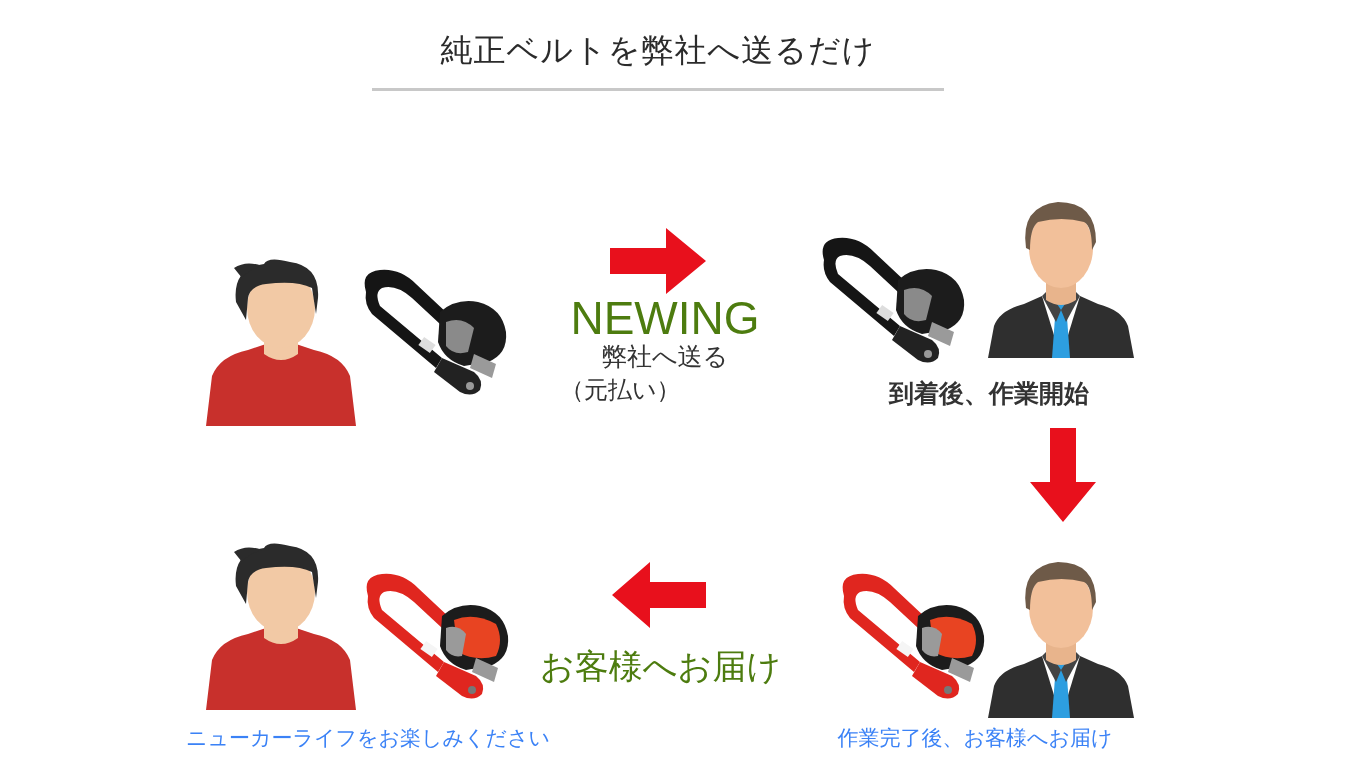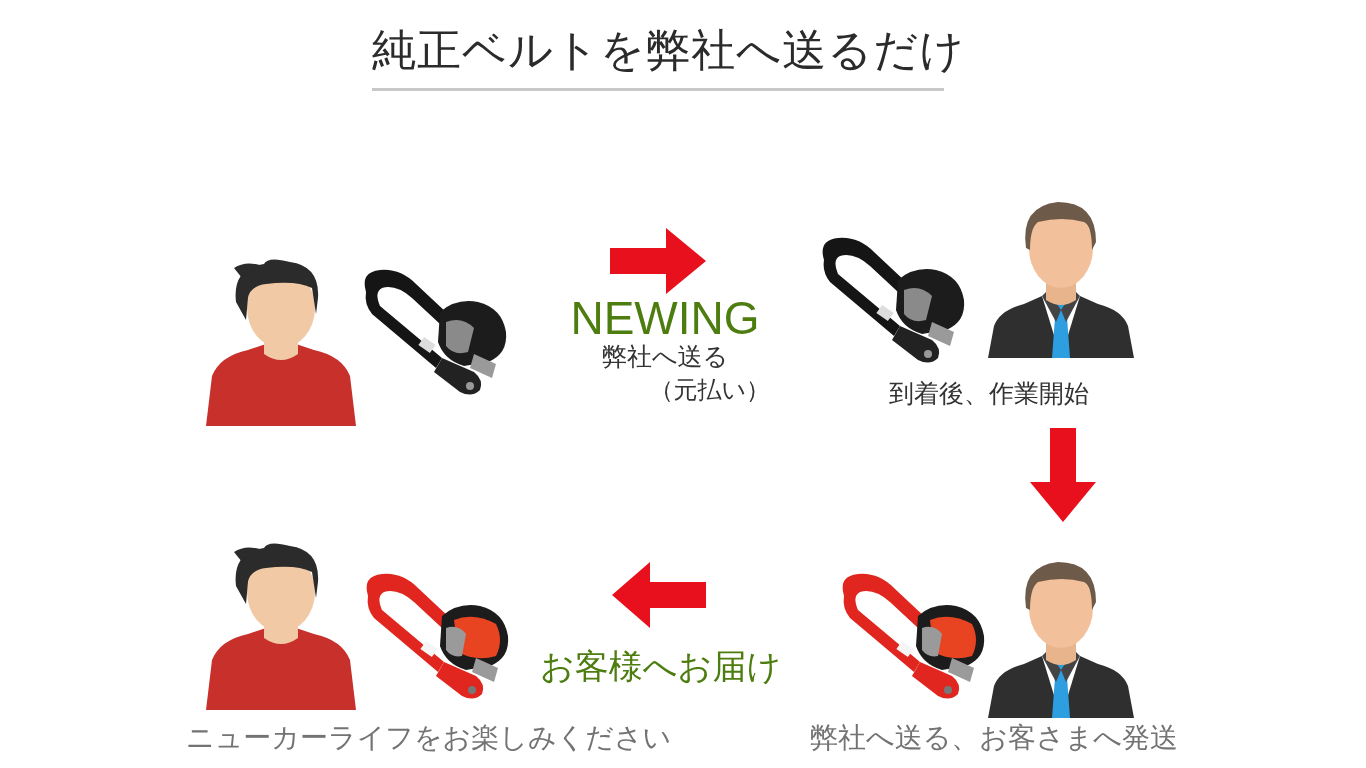--- a/index.html
+++ b/index.html
@@ -5,28 +5,28 @@
   html, body { margin: 0; padding: 0; }
   body {
     width: 1366px; height: 768px; overflow: hidden; position: relative;
     background: #ffffff;
     font-family: "DejaVu Sans", "Liberation Sans", sans-serif;
     color: #333333;
   }
   .abs { position: absolute; }
   .title {
     left: 372px; top: 22px; width: 572px; text-align: center;
-    font-size: 44px; line-height: 56px; color: #2b2b2b; letter-spacing: 1px;
+    font-size: 32px; line-height: 56px; color: #2b2b2b; letter-spacing: 1px;
     white-space: nowrap;
   }
   .title-rule {
     left: 372px; top: 88px; width: 572px; height: 3px; background: #c8c8c8;
   }
   .caption { font-size: 24px; color: #333; white-space: nowrap; }
-  .caption-sm { font-size: 28px; color: #737373; white-space: nowrap; }
+  .caption-sm { font-size: 21px; color: #3b82f6; white-space: nowrap; }
   .red-label { color: #4d7c0f; white-space: nowrap; }
   svg { display: block; }
 </style>
 </head>
 <body>
 
 <div class="abs title">純正ベルトを弊社へ送るだけ</div>
 <div class="abs title-rule"></div>
 
 <div class="abs" style="left:206px;top:258px;">
@@ -50,21 +50,21 @@
   </svg>
 </div>
 
 <div class="abs" style="left:610px;top:228px;">
   <svg width="96" height="66" viewBox="0 0 96 66">
     <path d="M0 20 L56 20 L56 0 L96 33 L56 66 L56 46 L0 46 Z" fill="#e8101c"></path>
   </svg>
 </div>
 <div class="abs red-label" style="left:560px;top:292px;width:210px;text-align:center;font-size:46px;line-height:52px;font-family:'Liberation Sans',sans-serif;">NEWING</div>
 <div class="abs caption" style="left:560px;top:341px;width:210px;text-align:center;font-size:25px;line-height:32px;">弊社へ送る</div>
-<div class="abs caption" style="left:560px;top:374px;width:210px;text-align:right;font-size:24px;line-height:32px;">（元払い）</div>
+<div class="abs caption" style="left:560px;top:374px;width:210px;text-align:left;font-size:24px;line-height:32px;">（元払い）</div>
 
 <div class="abs" style="left:814px;top:230px;">
   <svg width="160" height="140" viewBox="0 0 160 140">
     <path d="M10 30 Q4 10 24 8 Q44 6 60 22 L92 52 L84 62 L56 36 Q40 22 26 26 Q18 30 24 44 L86 96 L80 106 L16 52 Q8 42 10 30 Z" fill="#151515"></path>
     <path d="M84 50 Q100 36 122 40 Q146 46 150 70 Q152 92 132 100 L108 104 Q88 98 82 80 Z" fill="#1c1c1c"></path>
     <path d="M90 60 Q106 54 118 66 L112 90 Q98 94 90 84 Z" fill="#8a8a8a"></path>
     <path d="M86 96 L118 110 Q128 118 124 128 Q116 136 104 130 L78 110 Z" fill="#222"></path>
     <circle cx="114" cy="124" r="4" fill="#999"></circle>
     <path d="M118 92 L140 102 L136 116 L114 106 Z" fill="#9a9a9a"></path>
     <rect x="64" y="78" width="14" height="10" fill="#dddddd" transform="rotate(35 71 83)"></rect>
@@ -75,21 +75,21 @@
     <path d="M0 166 L6 134 Q12 118 36 112 L54 104 L92 104 L110 112 Q134 118 140 134 L146 166 Z" fill="#2f2f2f"></path>
     <path d="M54 104 L73 166 L92 104 Z" fill="#ffffff"></path>
     <path d="M68 112 L78 112 L82 166 L64 166 Z" fill="#2d9ee0"></path>
     <path d="M54 104 L60 98 L73 118 L68 130 Z" fill="#444"></path>
     <path d="M92 104 L86 98 L73 118 L78 130 Z" fill="#444"></path>
     <path d="M58 84 L88 84 L88 108 Q73 118 58 108 Z" fill="#e8b48c"></path>
     <ellipse cx="73" cy="56" rx="32" ry="40" fill="#f2c09a"></ellipse>
     <path d="M38 56 Q32 14 70 10 Q108 10 108 50 L104 58 Q104 34 96 30 Q74 24 50 30 Q42 36 42 58 Z" fill="#6e5a48"></path>
   </svg>
 </div>
-<div class="abs caption" style="left:858px;top:377px;width:262px;text-align:center;font-size:25px;line-height:34px;">到着後、作業開始</div>
+<div class="abs caption" style="left:858px;top:377px;width:262px;text-align:center;font-size:25px;line-height:34px;font-weight:bold;">到着後、作業開始</div>
 
 <div class="abs" style="left:1030px;top:428px;">
   <svg width="66" height="94" viewBox="0 0 66 94">
     <path d="M20 0 L46 0 L46 54 L66 54 L33 94 L0 54 L20 54 Z" fill="#e8101c"></path>
   </svg>
 </div>
 
 <div class="abs" style="left:834px;top:566px;">
   <svg width="160" height="140" viewBox="0 0 160 140">
     <path d="M10 30 Q4 10 24 8 Q44 6 60 22 L92 52 L84 62 L56 36 Q40 22 26 26 Q18 30 24 44 L86 96 L80 106 L16 52 Q8 42 10 30 Z" fill="#e0261f"></path>
@@ -107,21 +107,21 @@
     <path d="M0 166 L6 134 Q12 118 36 112 L54 104 L92 104 L110 112 Q134 118 140 134 L146 166 Z" fill="#2f2f2f"></path>
     <path d="M54 104 L73 166 L92 104 Z" fill="#ffffff"></path>
     <path d="M68 112 L78 112 L82 166 L64 166 Z" fill="#2d9ee0"></path>
     <path d="M54 104 L60 98 L73 118 L68 130 Z" fill="#444"></path>
     <path d="M92 104 L86 98 L73 118 L78 130 Z" fill="#444"></path>
     <path d="M58 84 L88 84 L88 108 Q73 118 58 108 Z" fill="#e8b48c"></path>
     <ellipse cx="73" cy="56" rx="32" ry="40" fill="#f2c09a"></ellipse>
     <path d="M38 56 Q32 14 70 10 Q108 10 108 50 L104 58 Q104 34 96 30 Q74 24 50 30 Q42 36 42 58 Z" fill="#6e5a48"></path>
   </svg>
 </div>
-<div class="abs caption-sm" style="left:810px;top:723px;width:330px;text-align:center;line-height:30px;">弊社へ送る、お客さまへ発送</div>
+<div class="abs caption-sm" style="left:810px;top:723px;width:330px;text-align:center;line-height:30px;">作業完了後、お客様へお届け</div>
 
 <div class="abs" style="left:612px;top:562px;">
   <svg width="94" height="66" viewBox="0 0 94 66">
     <path d="M94 20 L38 20 L38 0 L0 33 L38 66 L38 46 L94 46 Z" fill="#e8101c"></path>
   </svg>
 </div>
 <div class="abs red-label" style="left:540px;top:644px;width:290px;font-size:34px;line-height:44px;">お客様へお届け</div>
 
 <div class="abs" style="left:206px;top:542px;">
   <svg width="150" height="168" viewBox="0 0 150 168">

